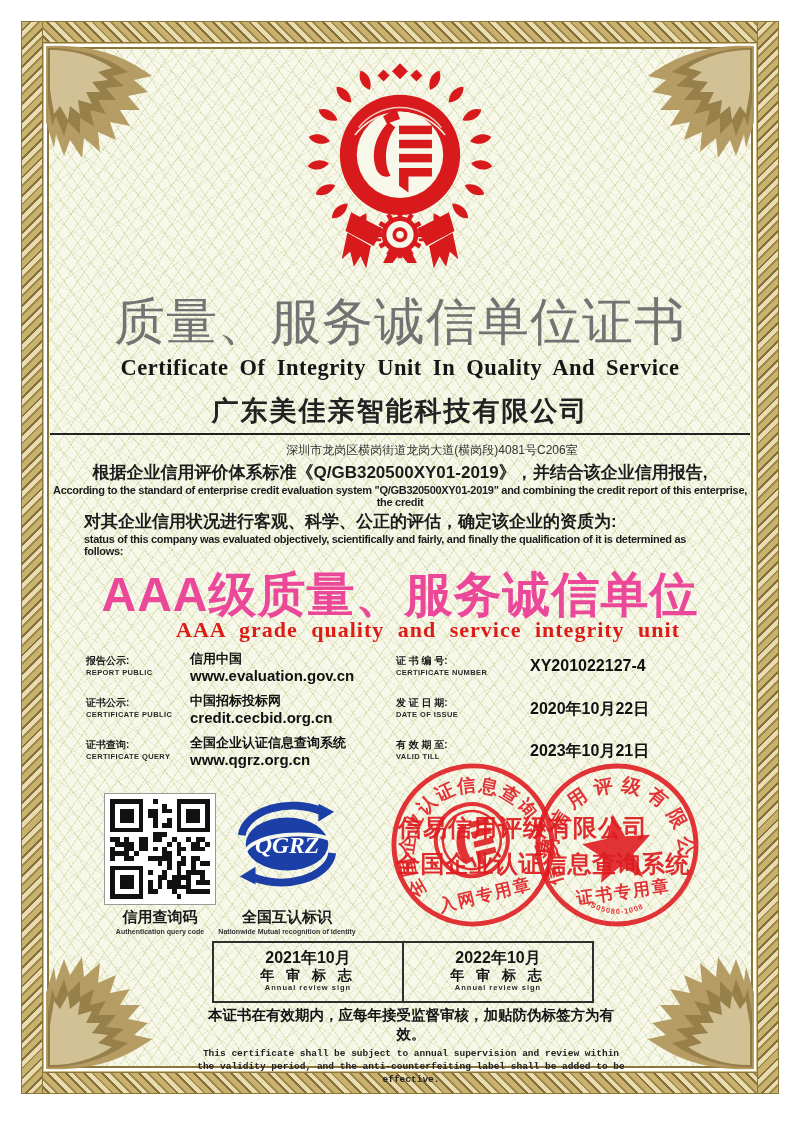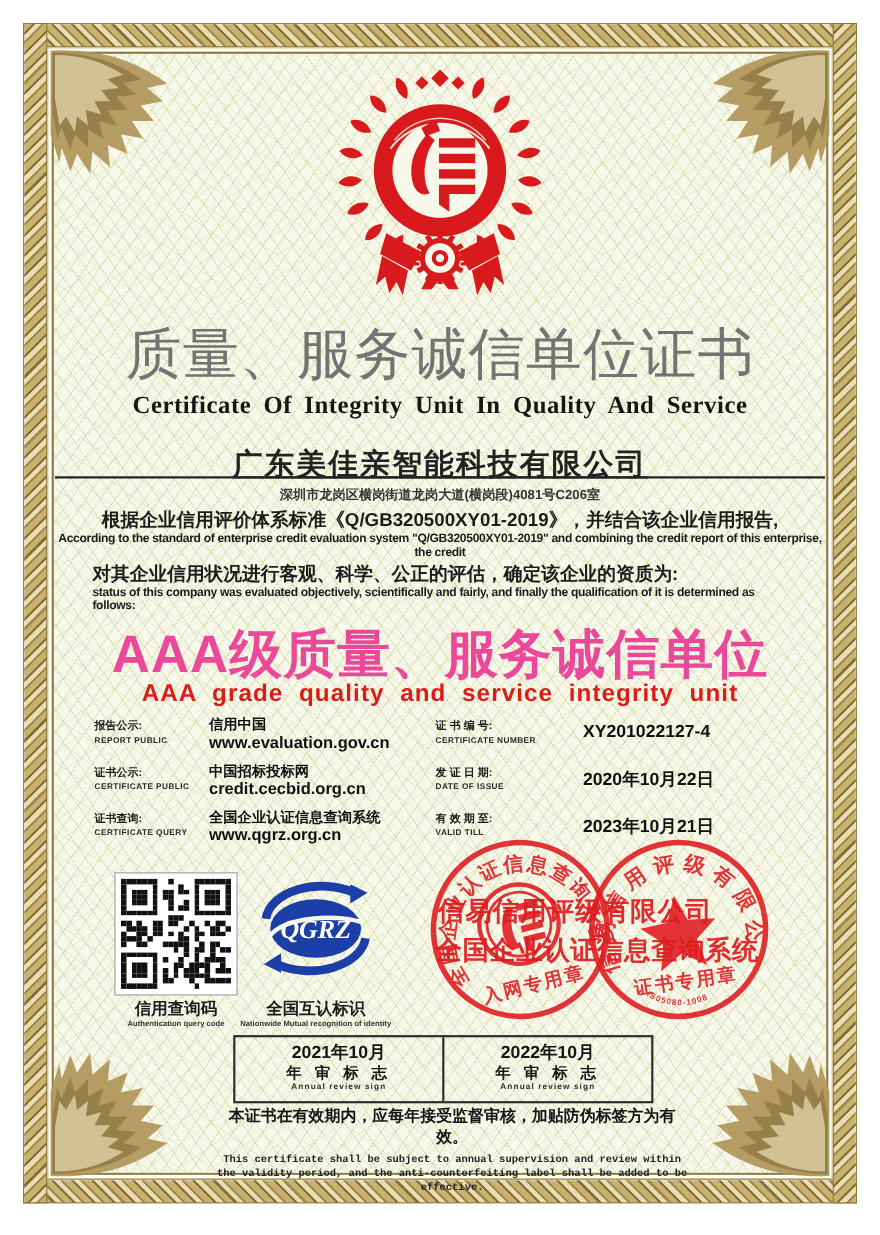--- a/index.html
+++ b/index.html
@@ -36,31 +36,31 @@
   
   .abs{position:absolute;}
   .ctr{left:50px;width:700px;text-align:center;}
 
   
   .emblem{left:306px;top:58px;width:188px;height:232px;}
 
   
   .title-cn{top:294px;font-size:51px;font-weight:400;color:#737373;letter-spacing:1px;line-height:1.1;}
   .title-en{top:355px;font-family:"Liberation Serif","DejaVu Serif",serif;font-size:22.5px;font-weight:700;color:#161616;letter-spacing:.5px;word-spacing:5px;}
-  .company{top:404px;font-size:27px;font-weight:600;color:#222;letter-spacing:2px;text-decoration:underline;}
+  .company{top:393px;font-size:27px;font-weight:600;color:#222;letter-spacing:2px;}
   .company-line{left:50px;top:433px;width:700px;height:2px;background:#222;}
-  .address{top:442px;font-size:12px;font-weight:700;color:#333;}
+  .address{top:442px;font-size:12px;font-weight:400;color:#333;padding-left:32px;}
 
   .para1-cn{top:461px;font-size:17px;font-weight:700;color:#1c1c1c;}
   .para1-en{top:484px;font-size:11px;font-weight:700;color:#1c1c1c;letter-spacing:-.3px;}
   .para2-cn{top:510px;font-size:17px;font-weight:700;color:#1c1c1c;text-align:left;left:84px;width:640px;}
   .para2-en{top:533px;font-size:11px;font-weight:700;color:#1c1c1c;letter-spacing:-.3px;text-align:left;left:84px;width:640px;}
 
   .grade-cn{top:563px;font-size:48px;font-weight:900;letter-spacing:1px;}
-  .grade-en{top:617px;font-family:Liberation Sans, sans-serif;font-size:22px;font-weight:900;letter-spacing:1px;word-spacing:7px;}
+  .grade-en{top:617px;font-family:Liberation Serif, serif;font-size:22px;font-weight:900;letter-spacing:1px;word-spacing:7px;margin-left:28px;}
 
   
   .field{position:absolute;}
   .f-label{font-size:10px;font-weight:900;color:#1b1b1b;line-height:1;white-space:nowrap;}
   .f-sub{font-size:7.5px;font-weight:700;color:#2a2a2a;letter-spacing:.4px;margin-top:2px;white-space:nowrap;}
   .f-val1{font-size:13px;font-weight:700;color:#111;line-height:1.15;white-space:nowrap;}
   .f-val2{font-size:15px;font-weight:700;color:#111;line-height:1.2;white-space:nowrap;}
   .f-val-single{font-size:16px;font-weight:700;color:#111;white-space:nowrap;}
 
   

